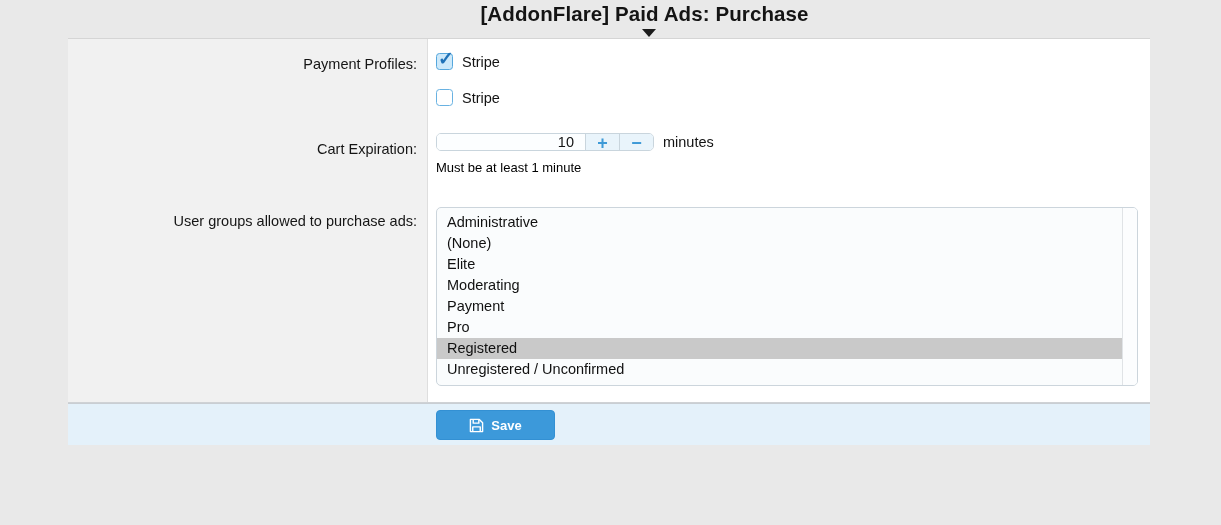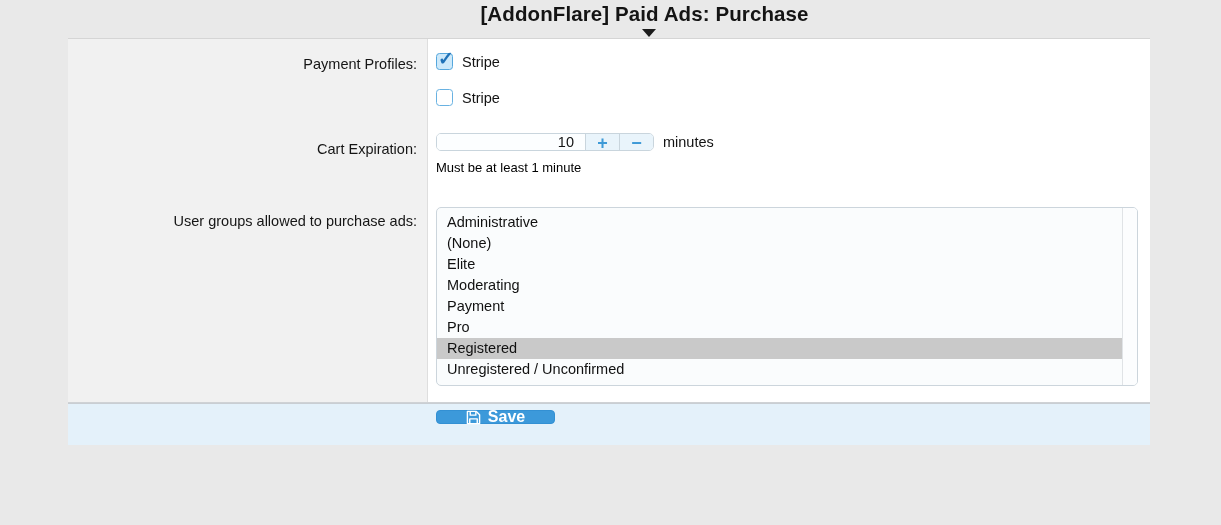--- a/index.html
+++ b/index.html
@@ -146,25 +146,25 @@
   .footer-bar {
     margin-left: 68px;
     width: 1082px;
     height: 42px;
     background: #e4f1fa;
     border-top: 1px solid #c9ced3;
     padding: 6px 0 0 368px;
   }
   .save-button {
     display: inline-flex; align-items: center; justify-content: center;
-    min-width: 119px; height: 14px;
+    min-width: 119px; height: 30px;
     background: #3c99da;
     border: 1px solid #3390d3;
     border-radius: 4px;
-    color: #fff; font-size: 16px; font-weight: bold;
+    color: #fff; font-size: 13px; font-weight: bold;
     font-family: "Liberation Sans", sans-serif;
     cursor: pointer;
     gap: 7px;
   }
   .save-icon { display: inline-flex; }
 </style>
 </head>
 <body>
 
 <div class="page-title">

